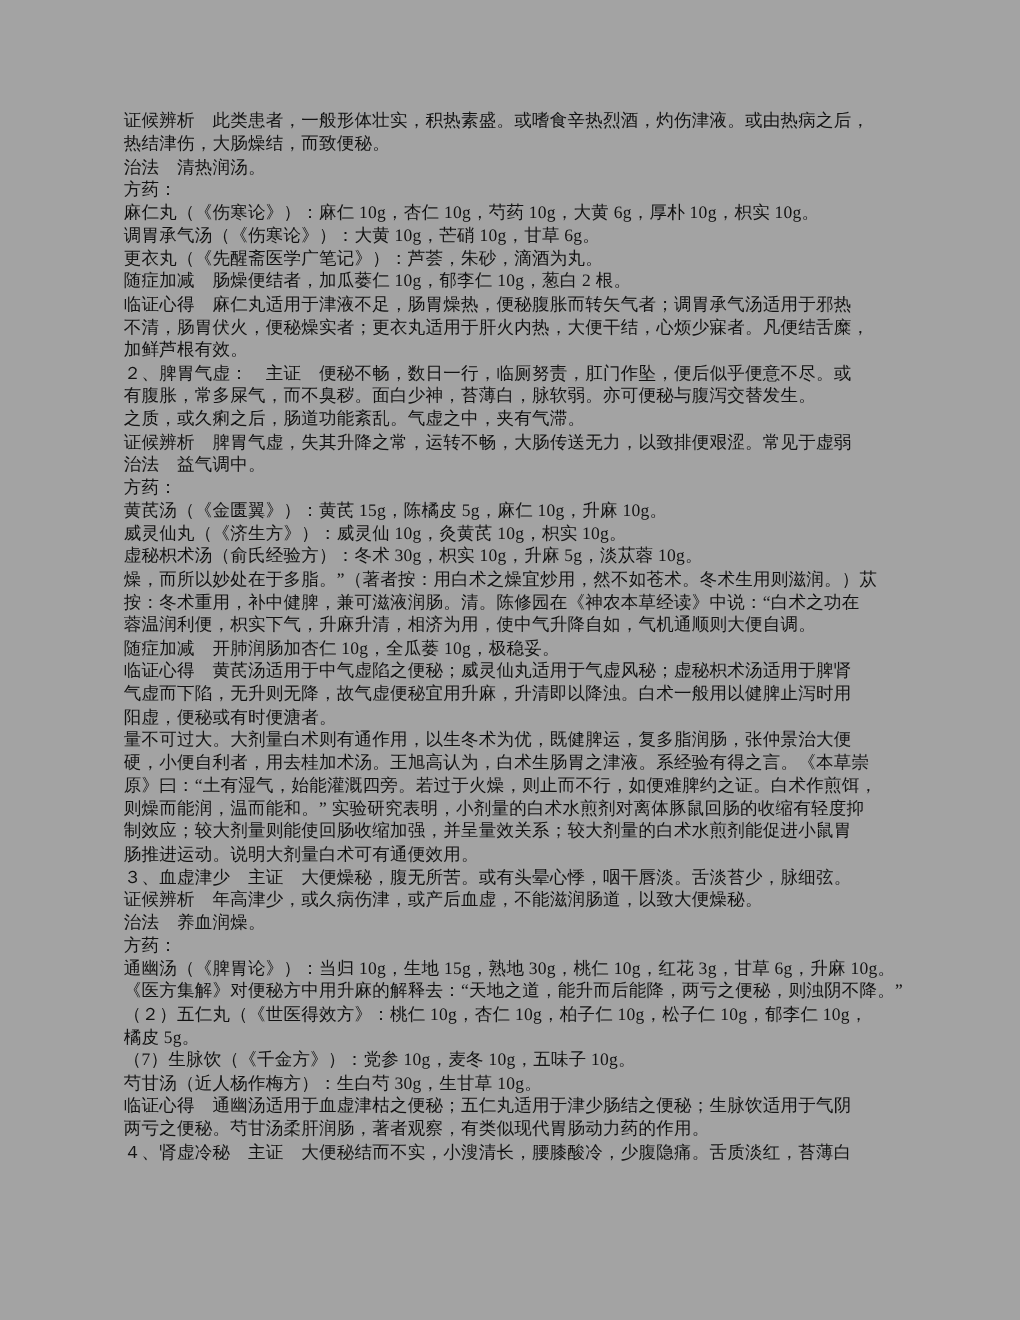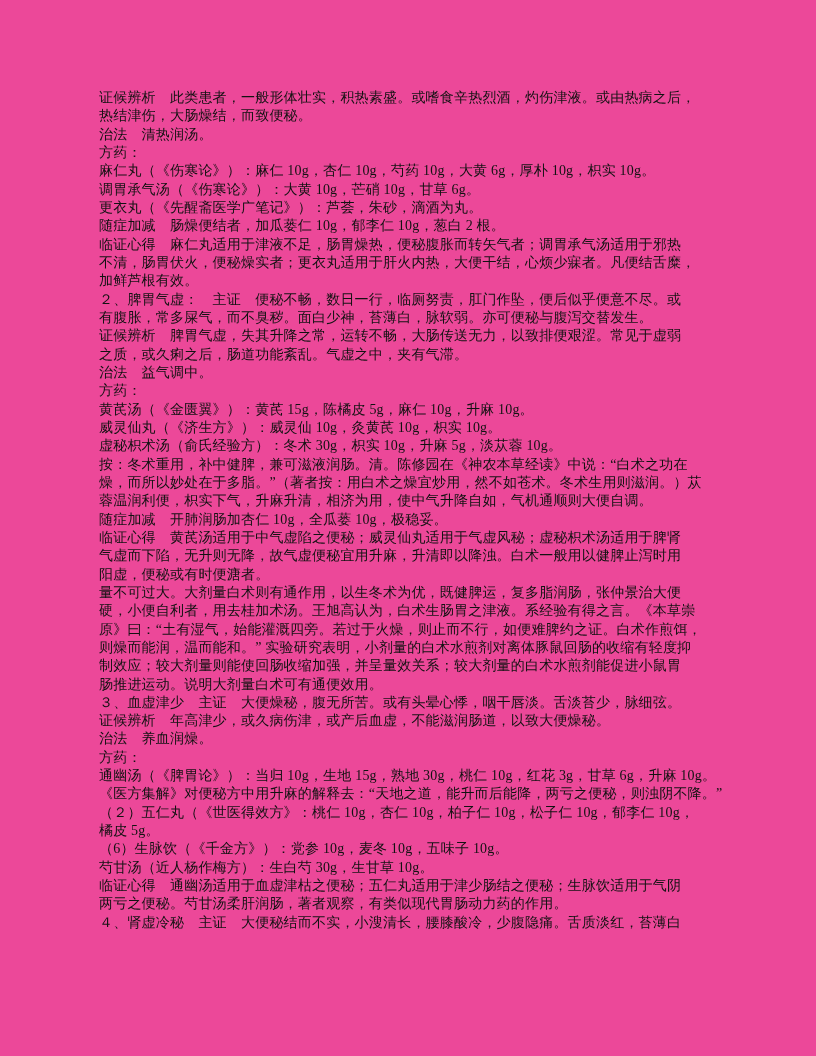--- a/index.html
+++ b/index.html
@@ -4,21 +4,21 @@
 <style>
   html, body {
     margin: 0;
     padding: 0;
     background: #ffffff;
   }
   .page {
     position: relative;
     width: 816px;
     height: 1056px;
-    background: #ec4899;
+    background: #a3a3a3;
     overflow: hidden;
   }
   .text-block {
     position: absolute;
     left: 99px;
     top: 89px;
     width: 640px;
     color: #121212;
     font-family: "Liberation Serif", "DejaVu Serif", serif;
     font-size: 14px;
@@ -41,47 +41,47 @@
       <div class="line">方药：</div>
       <div class="line">麻仁丸（《伤寒论》）：麻仁 10g，杏仁 10g，芍药 10g，大黄 6g，厚朴 10g，枳实 10g。</div>
       <div class="line">调胃承气汤（《伤寒论》）：大黄 10g，芒硝 10g，甘草 6g。</div>
       <div class="line">更衣丸（《先醒斋医学广笔记》）：芦荟，朱砂，滴酒为丸。</div>
       <div class="line">随症加减　肠燥便结者，加瓜蒌仁 10g，郁李仁 10g，葱白 2 根。</div>
       <div class="line">临证心得　麻仁丸适用于津液不足，肠胃燥热，便秘腹胀而转矢气者；调胃承气汤适用于邪热</div>
       <div class="line">不清，肠胃伏火，便秘燥实者；更衣丸适用于肝火内热，大便干结，心烦少寐者。凡便结舌糜，</div>
       <div class="line">加鲜芦根有效。</div>
       <div class="line">２、脾胃气虚：　主证　便秘不畅，数日一行，临厕努责，肛门作坠，便后似乎便意不尽。或</div>
       <div class="line">有腹胀，常多屎气，而不臭秽。面白少神，苔薄白，脉软弱。亦可便秘与腹泻交替发生。</div>
+      <div class="line">之质，或久痢之后，肠道功能紊乱。气虚之中，夹有气滞。</div>
       <div class="line">证候辨析　脾胃气虚，失其升降之常，运转不畅，大肠传送无力，以致排便艰涩。常见于虚弱</div>
-      <div class="line">之质，或久痢之后，肠道功能紊乱。气虚之中，夹有气滞。</div>
       <div class="line">治法　益气调中。</div>
       <div class="line">方药：</div>
       <div class="line">黄芪汤（《金匮翼》）：黄芪 15g，陈橘皮 5g，麻仁 10g，升麻 10g。</div>
       <div class="line">威灵仙丸（《济生方》）：威灵仙 10g，灸黄芪 10g，枳实 10g。</div>
       <div class="line">虚秘枳术汤（俞氏经验方）：冬术 30g，枳实 10g，升麻 5g，淡苁蓉 10g。</div>
+      <div class="line">燥，而所以妙处在于多脂。”（著者按：用白术之燥宜炒用，然不如苍术。冬术生用则滋润。）苁</div>
       <div class="line">按：冬术重用，补中健脾，兼可滋液润肠。清。陈修园在《神农本草经读》中说：“白术之功在</div>
-      <div class="line">燥，而所以妙处在于多脂。”（著者按：用白术之燥宜炒用，然不如苍术。冬术生用则滋润。）苁</div>
       <div class="line">蓉温润利便，枳实下气，升麻升清，相济为用，使中气升降自如，气机通顺则大便自调。</div>
       <div class="line">随症加减　开肺润肠加杏仁 10g，全瓜蒌 10g，极稳妥。</div>
       <div class="line">临证心得　黄芪汤适用于中气虚陷之便秘；威灵仙丸适用于气虚风秘；虚秘枳术汤适用于脾肾</div>
       <div class="line">气虚而下陷，无升则无降，故气虚便秘宜用升麻，升清即以降浊。白术一般用以健脾止泻时用</div>
       <div class="line">阳虚，便秘或有时便溏者。</div>
       <div class="line">量不可过大。大剂量白术则有通作用，以生冬术为优，既健脾运，复多脂润肠，张仲景治大便</div>
       <div class="line">硬，小便自利者，用去桂加术汤。王旭高认为，白术生肠胃之津液。系经验有得之言。《本草崇</div>
       <div class="line">原》曰：“土有湿气，始能灌溉四旁。若过于火燥，则止而不行，如便难脾约之证。白术作煎饵，</div>
       <div class="line">则燥而能润，温而能和。” 实验研究表明，小剂量的白术水煎剂对离体豚鼠回肠的收缩有轻度抑</div>
       <div class="line">制效应；较大剂量则能使回肠收缩加强，并呈量效关系；较大剂量的白术水煎剂能促进小鼠胃</div>
       <div class="line">肠推进运动。说明大剂量白术可有通便效用。</div>
       <div class="line">３、血虚津少　主证　大便燥秘，腹无所苦。或有头晕心悸，咽干唇淡。舌淡苔少，脉细弦。</div>
       <div class="line">证候辨析　年高津少，或久病伤津，或产后血虚，不能滋润肠道，以致大便燥秘。</div>
       <div class="line">治法　养血润燥。</div>
       <div class="line">方药：</div>
       <div class="line">通幽汤（《脾胃论》）：当归 10g，生地 15g，熟地 30g，桃仁 10g，红花 3g，甘草 6g，升麻 10g。</div>
       <div class="line">《医方集解》对便秘方中用升麻的解释去：“天地之道，能升而后能降，两亏之便秘，则浊阴不降。”</div>
       <div class="line">（２）五仁丸（《世医得效方》：桃仁 10g，杏仁 10g，柏子仁 10g，松子仁 10g，郁李仁 10g，</div>
       <div class="line">橘皮 5g。</div>
-      <div class="line">（6）生脉饮（《千金方》）：党参 10g，麦冬 10g，五味子 10g。</div>
+      <div class="line">（7）生脉饮（《千金方》）：党参 10g，麦冬 10g，五味子 10g。</div>
       <div class="line">芍甘汤（近人杨作梅方）：生白芍 30g，生甘草 10g。</div>
       <div class="line">临证心得　通幽汤适用于血虚津枯之便秘；五仁丸适用于津少肠结之便秘；生脉饮适用于气阴</div>
       <div class="line">两亏之便秘。芍甘汤柔肝润肠，著者观察，有类似现代胃肠动力药的作用。</div>
       <div class="line">４、肾虚冷秘　主证　大便秘结而不实，小溲清长，腰膝酸冷，少腹隐痛。舌质淡红，苔薄白</div>
     </div>
 </div>
 
 </body></html>

